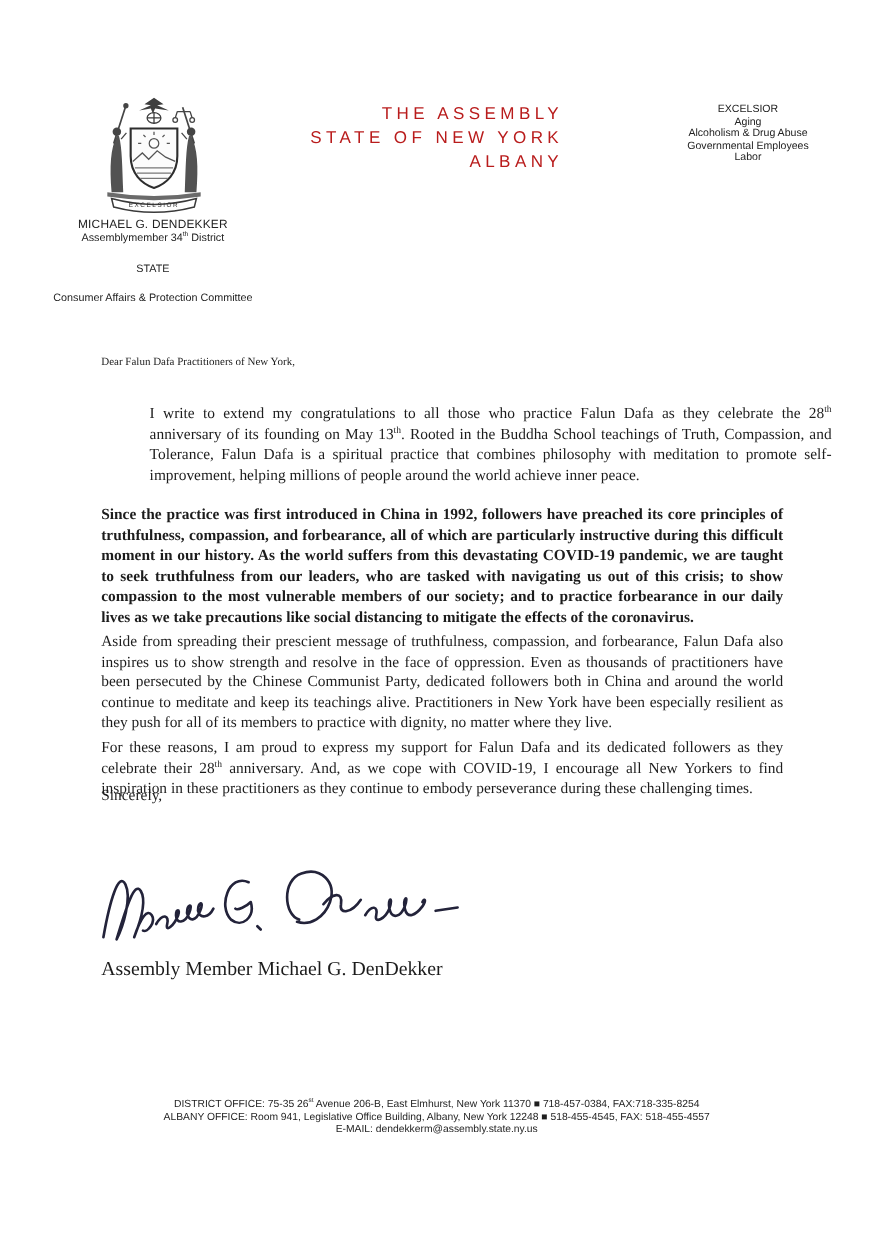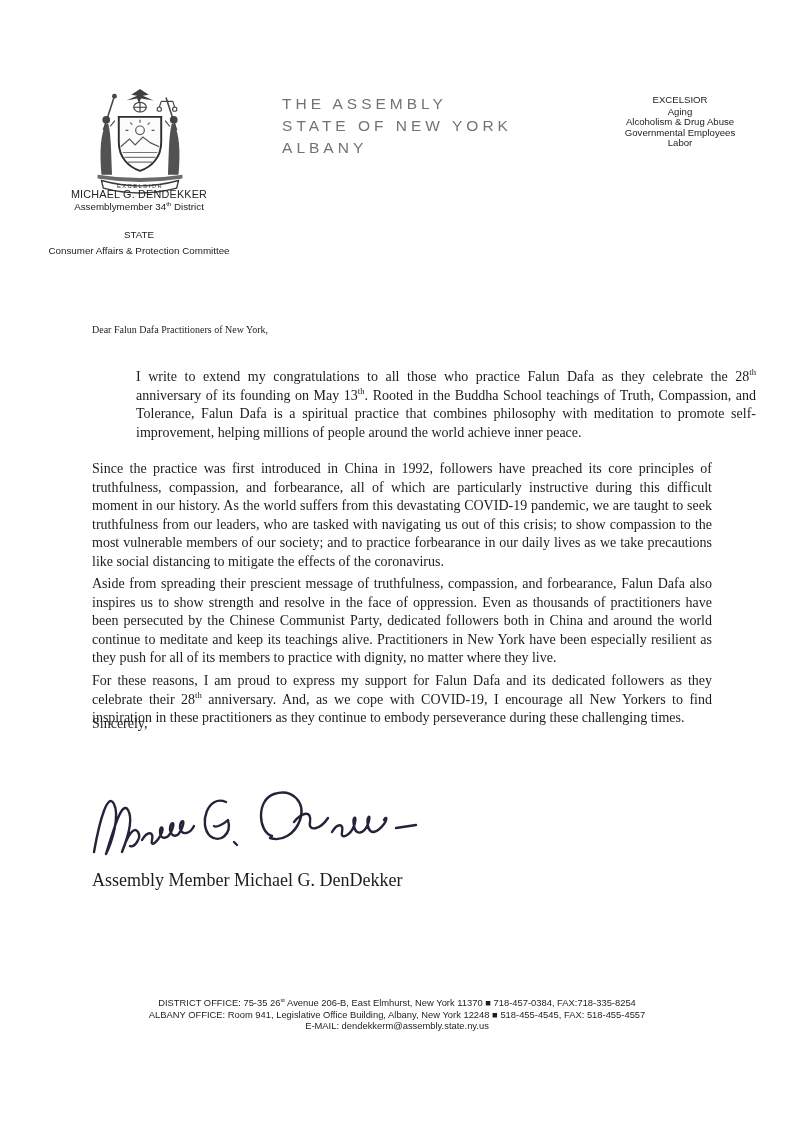--- a/index.html
+++ b/index.html
@@ -15,41 +15,41 @@
     font-family: "Liberation Serif", serif;
   }
   
   .seal {
     position: absolute;
     left: 82px; top: 86px;
     width: 116px; height: 108px;
   }
   .member-block {
     position: absolute;
-    left: 28px; top: 188px; width: 222px;
+    left: 28px; top: 198px; width: 222px;
     text-align: center;
     font-family: "Liberation Sans", sans-serif;
     font-size: 10.5px;
     line-height: 12px;
     color: #222;
   }
   .member-block .member-name { font-size: 10.8px; letter-spacing: 0.2px; }
   .member-block .member-district { font-size: 9.8px; margin-top: 1px; }
   .member-block .chair-title { font-size: 9.8px; margin-top: 16px; }
-  .member-block .chair-committee { font-size: 9.8px; margin-top: 4px; }
+  .member-block .chair-committee { font-size: 9.8px; margin-top: 15px; }
   .assembly-title {
     position: absolute;
     left: 50%; top: 93px;
     transform: translateX(-50%);
-    text-align: left;
+    text-align: right;
     font-family: "Liberation Sans", sans-serif;
     font-size: 15.5px;
     letter-spacing: 4px;
     line-height: 22px;
-    color: #737373;
+    color: #b91c1c;
     white-space: nowrap;
   }
   .committees {
     position: absolute;
     left: 598px; top: 95px; width: 164px;
     text-align: center;
     font-family: "Liberation Sans", sans-serif;
     font-size: 9.6px;
     line-height: 10.5px;
     color: #222;
@@ -68,21 +68,21 @@
     font-size: 10px;
   }
   .para {
     position: absolute;
     left: 92px; width: 620px;
     font-size: 14px;
     line-height: 18.5px;
     text-align: justify;
   }
   .para-1 { top: 368px; margin-left: 44px; }
-  .para-2 { top: 460px; }
+  .para-2 { top: 460px; font-weight: bold; }
   .para-3 { top: 575px; }
   .para-4 { top: 672px; }
   sup { font-size: 0.62em; line-height: 0; vertical-align: super; }
   .closing {
     position: absolute;
     left: 92px; top: 716px;
     font-size: 14px;
   }
   .signature {
     position: absolute;

